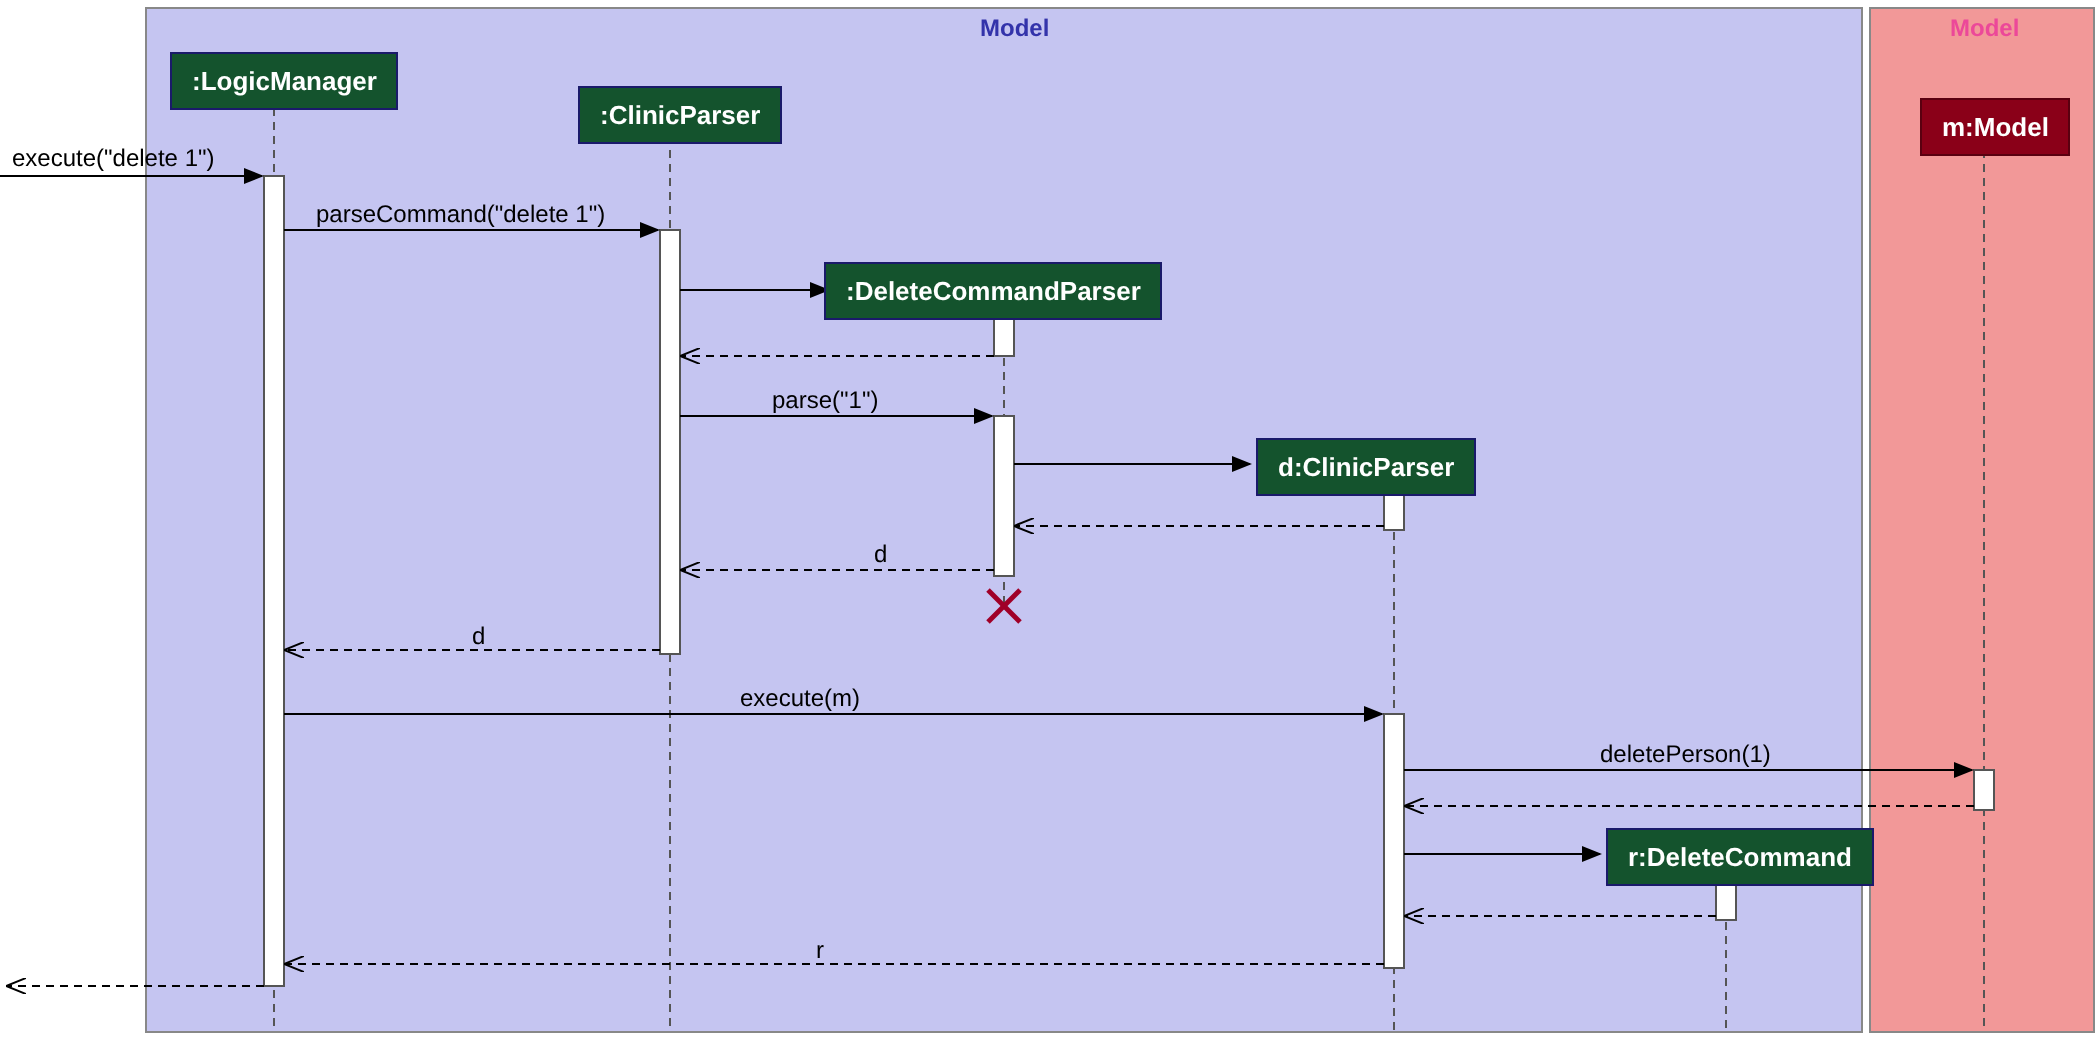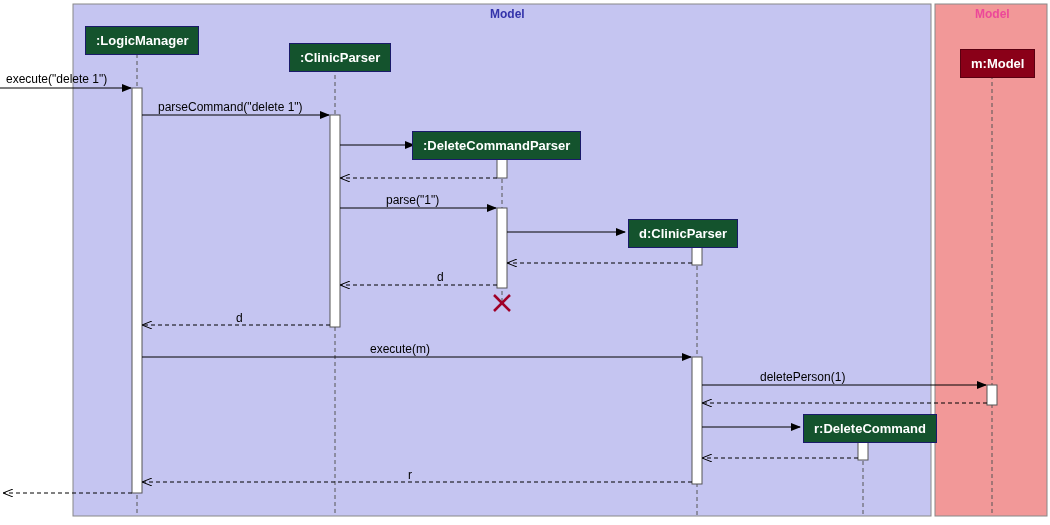--- a/index.html
+++ b/index.html
@@ -116,14 +116,14 @@
 <div class="participant" style="left:628px; top:219px;">d:ClinicParser</div>
 <div class="participant" style="left:803px; top:414px;">r:DeleteCommand</div>
 <div class="participant" style="left:960px; top:26px; background:#8a0018; border-color:#5a0010;margin-top:23px;">m:Model</div>
 
 <div class="msg-label" style="left:6px; top:72px;">execute("delete 1")</div>
 <div class="msg-label" style="left:158px; top:100px;">parseCommand("delete 1")</div>
 <div class="msg-label" style="left:386px; top:193px;">parse("1")</div>
 <div class="msg-label" style="left:437px; top:270px;">d</div>
 <div class="msg-label" style="left:236px; top:311px;">d</div>
 <div class="msg-label" style="left:370px; top:342px;text-align:center;">execute(m)</div>
-<div class="msg-label" style="left:760px; top:370px;">deletePerson(1)</div>
+<div class="msg-label" style="left:800px; top:370px;">deletePerson(1)</div>
 <div class="msg-label" style="left:408px; top:468px;">r</div>
 
 </body></html>

